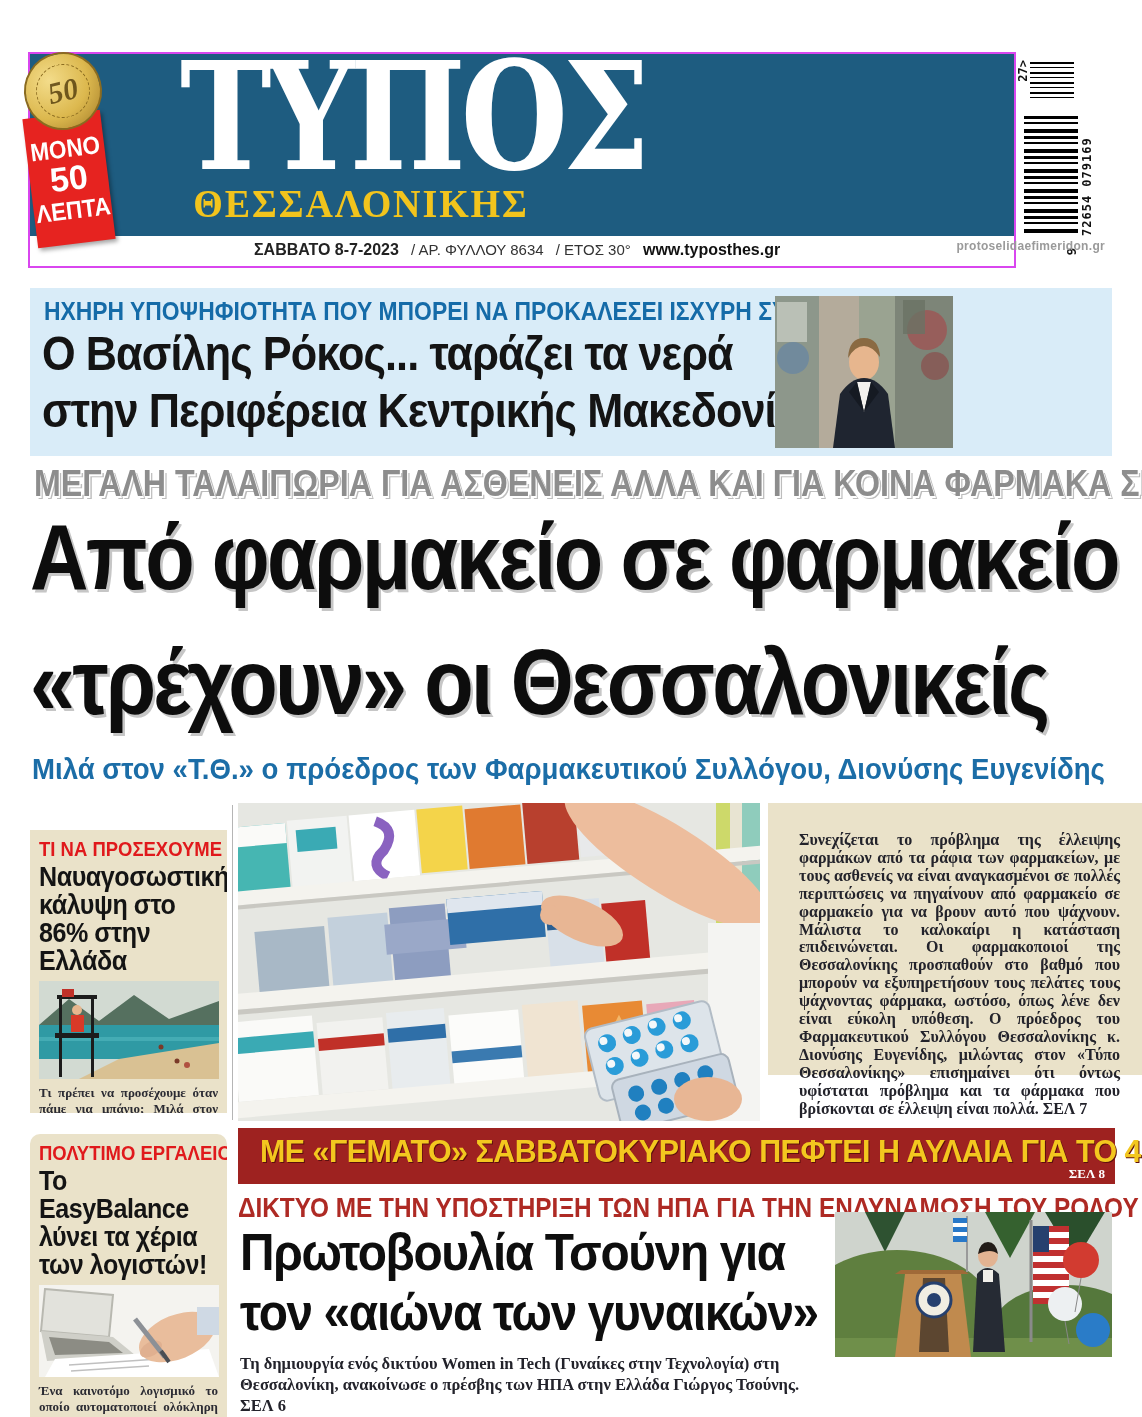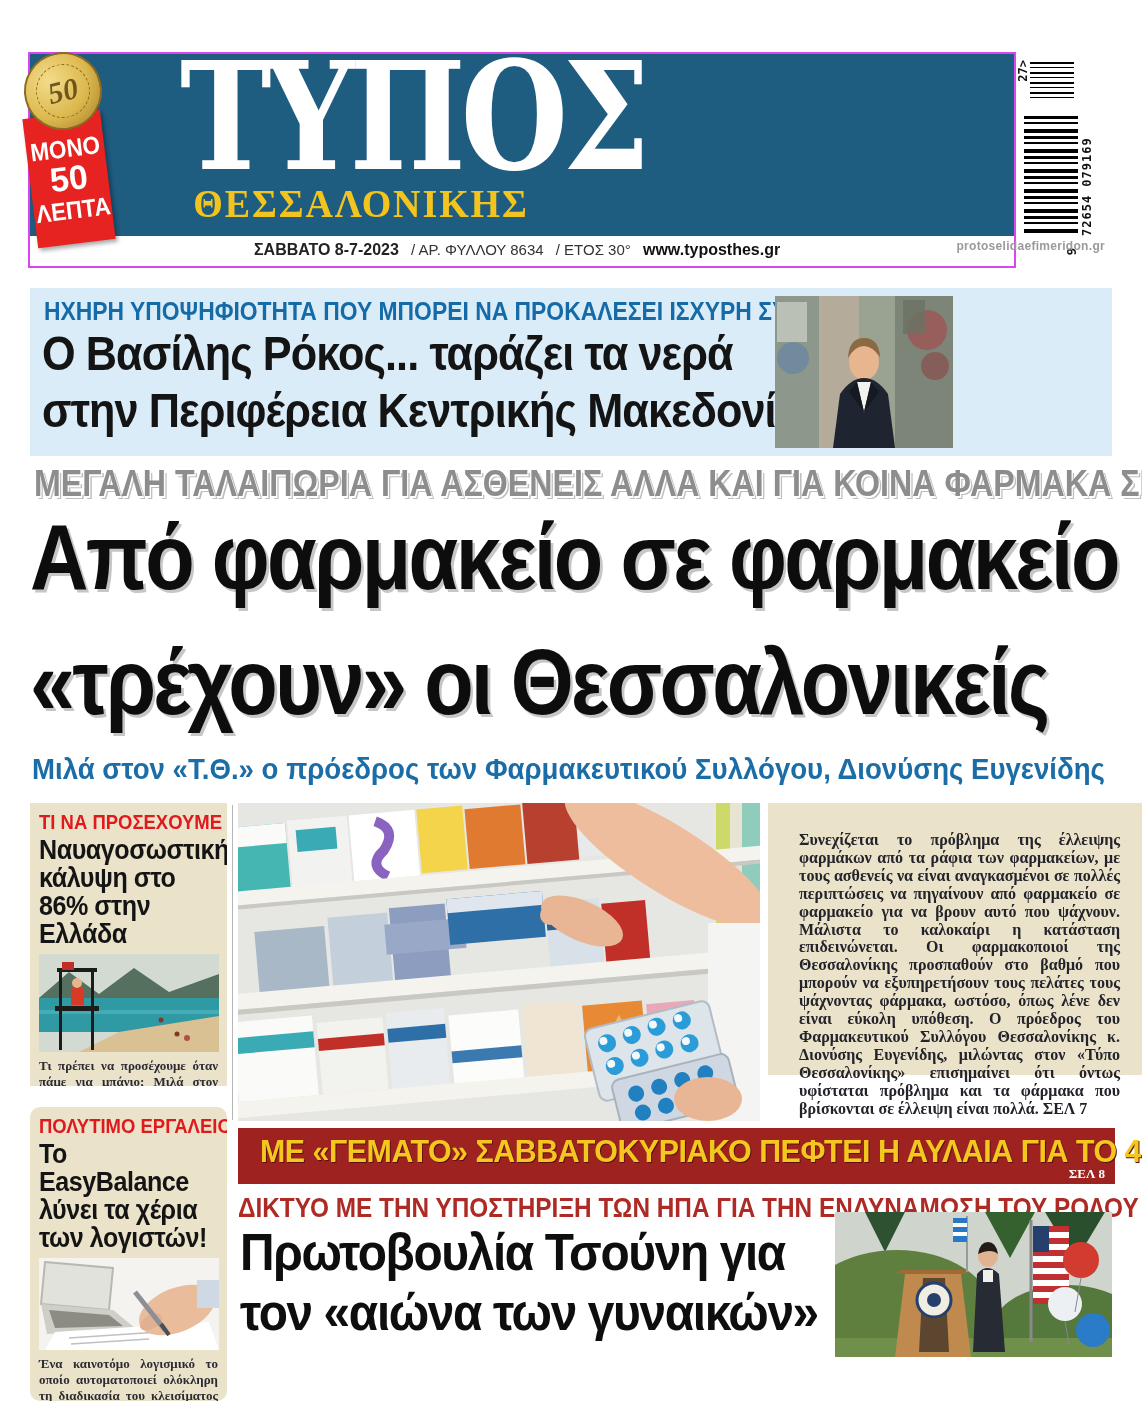--- a/index.html
+++ b/index.html
@@ -63,21 +63,21 @@
         font-size:92px;letter-spacing:-3px;transform:scaleX(.88);transform-origin:left;
         text-shadow:3px 3px 0 #c6c6c6;}
   .main-h1.l1{top:505px;}
   .main-h1.l2{top:630px;}
   .main-subhead{position:absolute;left:32px;top:752px;color:#1b6da7;font-weight:bold;font-size:30px;white-space:nowrap;
         transform:scaleX(.92);transform-origin:left;}
 
   
   .col-divider{position:absolute;left:232px;top:805px;width:1px;height:315px;background:#b5b5b5;}
   .beige{background:#eae2c9;}
-  .left-panel{position:absolute;left:30px;width:197px;overflow:hidden;padding:0;}
+  .left-panel{position:absolute;left:30px;width:197px;overflow:hidden;padding:0;margin-top:27px;}
   .lp1{top:803px;height:283px;}
   .lp2{top:1107px;height:294px;border-radius:10px;}
   .lp-kicker{margin:7px 8px 2px 9px;color:#e0191c;font-weight:bold;font-size:21px;white-space:nowrap;
         transform:scaleX(.88);transform-origin:left;}
   .lp-head{margin:2px 8px 6px 9px;color:#141414;font-weight:bold;font-size:27px;line-height:1.04;
         letter-spacing:-.5px;transform:scaleX(.93);transform-origin:left;width:196px;}
   .lp-photo{margin:2px 8px 6px 9px;width:180px;overflow:hidden;}
   .lp-caption{margin:4px 9px 0 9px;font-family:"Liberation Serif",serif;font-weight:bold;font-size:13px;
         line-height:1.22;color:#2b2b33;text-align:justify;}
 
@@ -325,20 +325,21 @@
   </div>
 
   <div class="festival">
     <div class="festival-text">ΜΕ «ΓΕΜΑΤΟ» ΣΑΒΒΑΤΟΚΥΡΙΑΚΟ ΠΕΦΤΕΙ Η ΑΥΛΑΙΑ ΓΙΑ ΤΟ 42ο ΦΕΣΤΙΒΑΛ ΒΙΒΛΙΟΥ</div>
     <div class="festival-ref">ΣΕΛ 8</div>
   </div>
 
   <div class="tsounis-kicker">ΔΙΚΤΥΟ ΜΕ ΤΗΝ ΥΠΟΣΤΗΡΙΞΗ ΤΩΝ ΗΠΑ ΓΙΑ ΤΗΝ ΕΝΔΥΝΑΜΩΣΗ ΤΟΥ ΡΟΛΟΥ ΤΗΣ ΓΥΝΑΙΚΑΣ</div>
   <div class="tsounis-h1 l1">Πρωτοβουλία Τσούνη για</div>
   <div class="tsounis-h1 l2">τον «αιώνα των γυναικών»</div>
+  <p class="tsounis-body">Τη δημιουργία ενός δικτύου Women in Tech (Γυναίκες στην Τεχνολογία) στη Θεσσαλονίκη, ανακοίνωσε ο πρέσβης των ΗΠΑ στην Ελλάδα Γιώργος Τσούνης. ΣΕΛ 6</p>
 
   <figure class="tsounis-photo">
     <svg width="277" height="145" viewBox="0 0 277 145">
       <rect width="277" height="145" fill="#cfd4cd"></rect>
       <polygon points="30,0 70,0 50,40" fill="#2e5231"></polygon>
       <polygon points="150,0 200,0 175,46" fill="#35612f"></polygon>
       <polygon points="210,0 270,0 240,50" fill="#2a4f2c"></polygon>
       <ellipse cx="62" cy="100" rx="95" ry="62" fill="#5f7f3f"></ellipse>
       <ellipse cx="232" cy="118" rx="75" ry="45" fill="#55783c"></ellipse>
       <rect y="126" width="277" height="19" fill="#6f8f4a"></rect>

